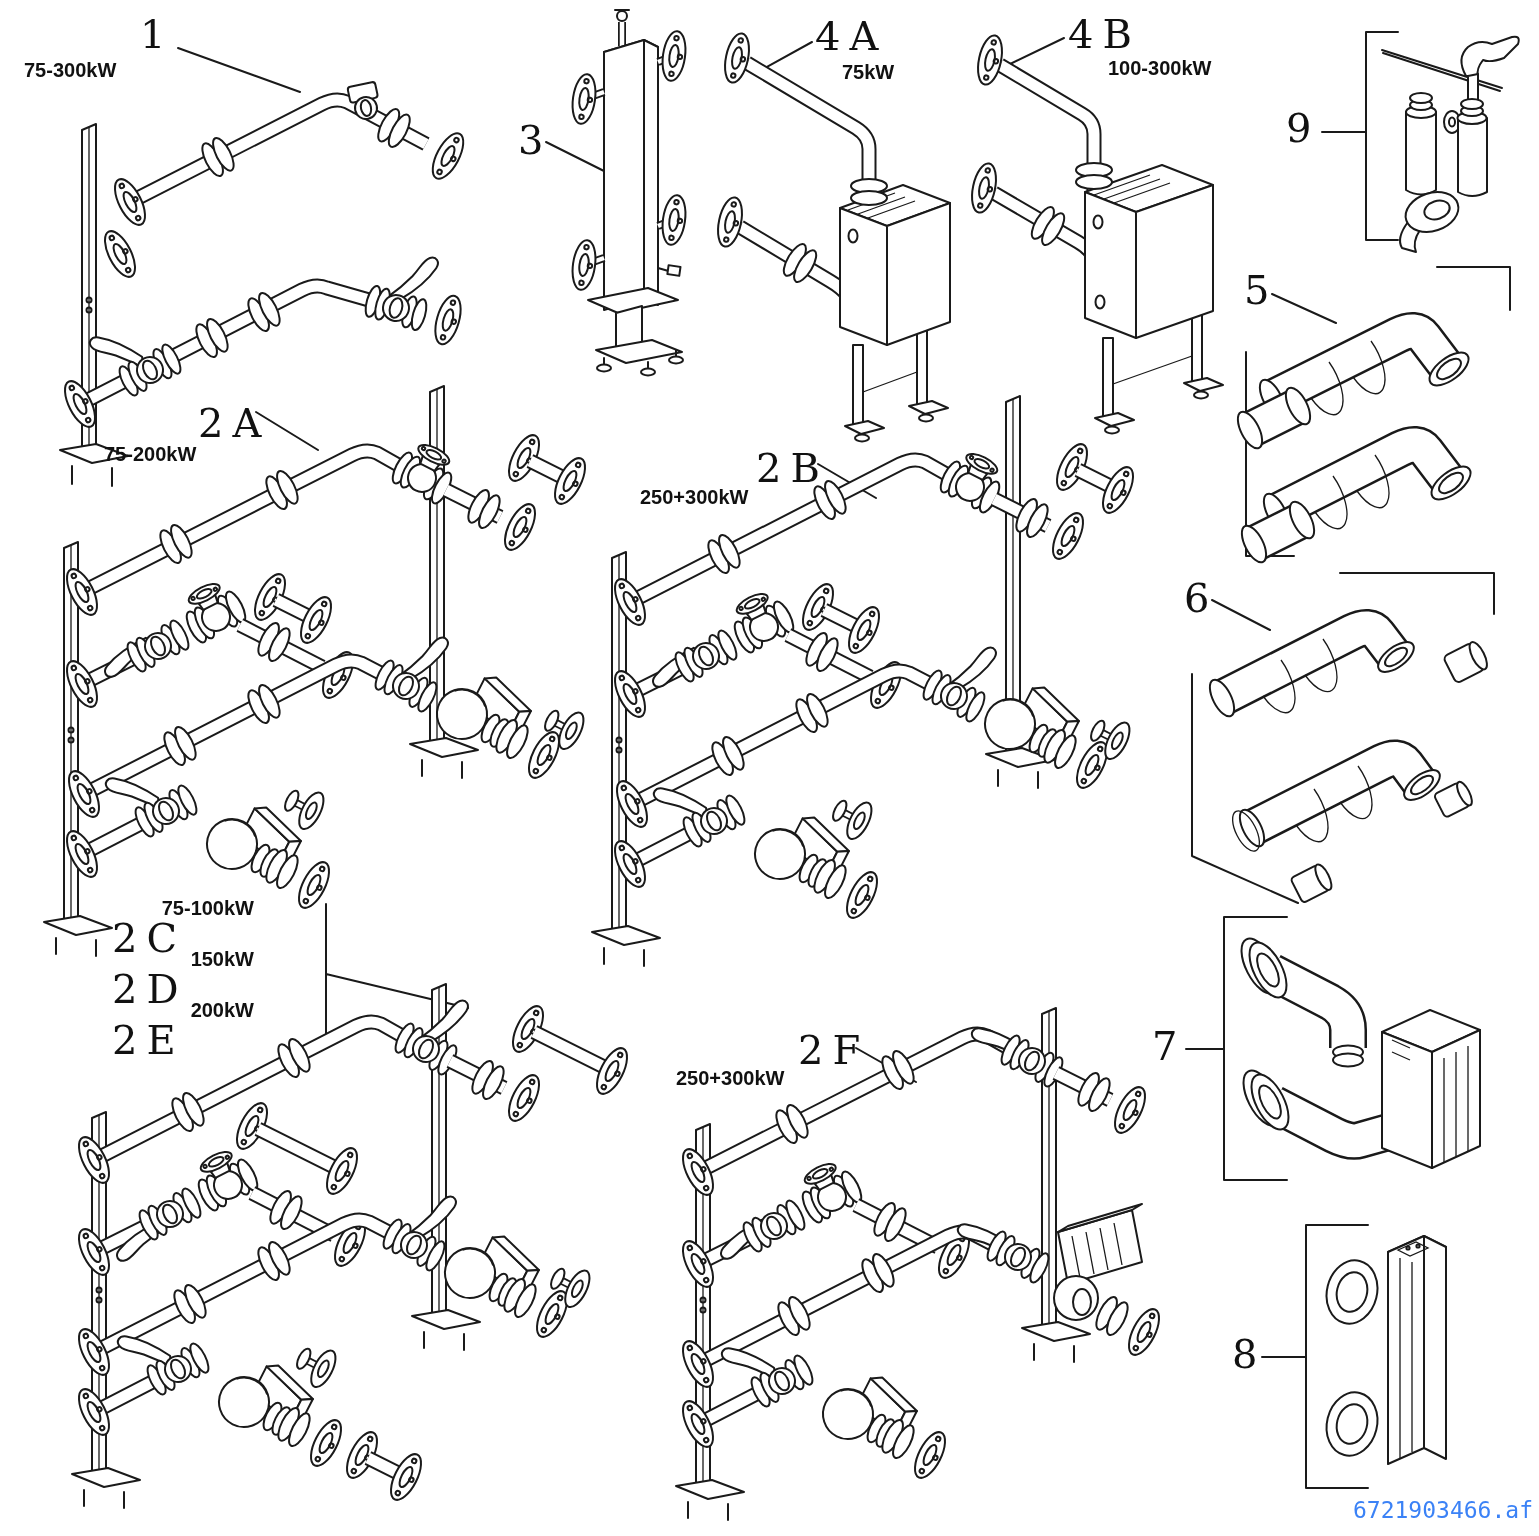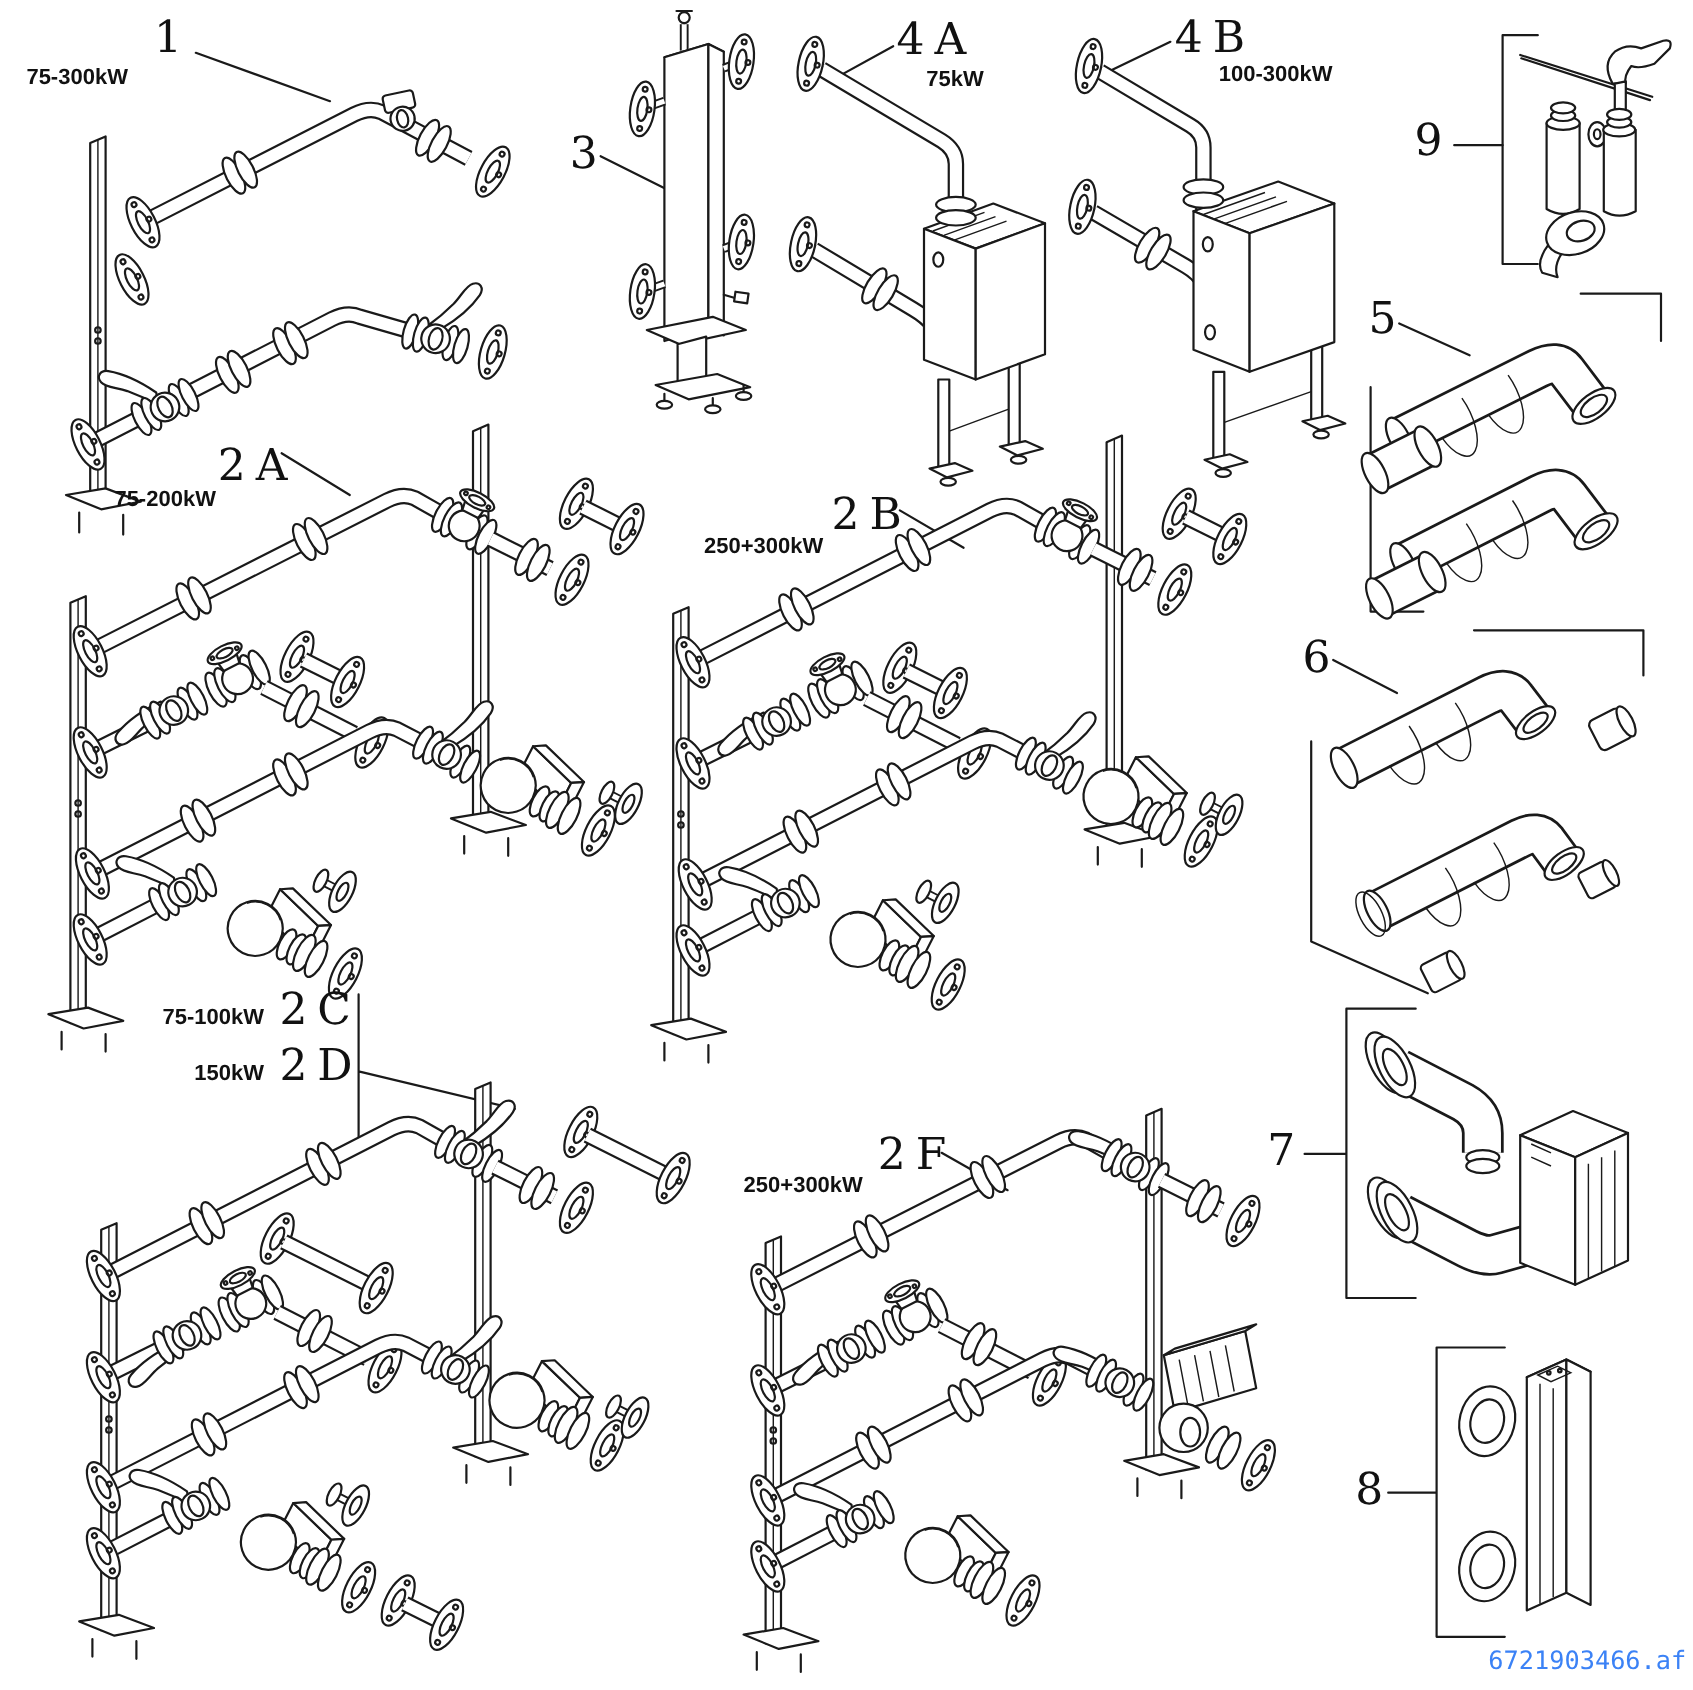--- a/index.html
+++ b/index.html
@@ -20,21 +20,21 @@
   .lbl{position:absolute;white-space:nowrap;}
   .num{font-family:"DejaVu Serif","Liberation Serif",serif;font-size:40px;line-height:1;
        letter-spacing:9px;color:#111;}
   .kw{font-family:"Liberation Sans",sans-serif;font-weight:bold;font-size:20px;line-height:1;
       color:#111;}
   .docid{font-family:"DejaVu Sans Mono","Liberation Mono",monospace;font-size:23px;color:#3b82f6;}
   .varrow{display:flex;align-items:baseline;}
   .varrow .kwcol{display:inline-block;width:142px;text-align:right;}
   .varrow .numcol{display:inline-block;margin-left:14px;}
   .vrows{position:absolute;left:98px;top:898px;}
-  .vrows .varrow{height:51px;}
+  .vrows .varrow{height:51px;flex-direction:column;}
 </style>
 </head>
 <body>
 
 <div id="canvas">
 
 <svg width="1539" height="1536" viewBox="0 0 1539 1536">
   <defs>
 
     <g id="fp">
@@ -678,20 +678,24 @@
 
 <div class="vrows">
   <div class="varrow">
     <span class="kw kwcol">75-100kW</span>
     <span class="num numcol">2C</span>
   </div>
   <div class="varrow">
     <span class="kw kwcol">150kW</span>
     <span class="num numcol">2D</span>
   </div>
+  <div class="varrow">
+    <span class="kw kwcol">200kW</span>
+    <span class="num numcol">2E</span>
+  </div>
 </div>
 
 <div class="lbl num" style="left:798px;top:1030px;">2F</div>
 <div class="lbl kw" style="left:676px;top:1068px;">250+300kW</div>
 
 <div class="lbl docid" style="right:6px;top:1497px;">6721903466.af</div>
 
 </div>
 
 </body></html>

